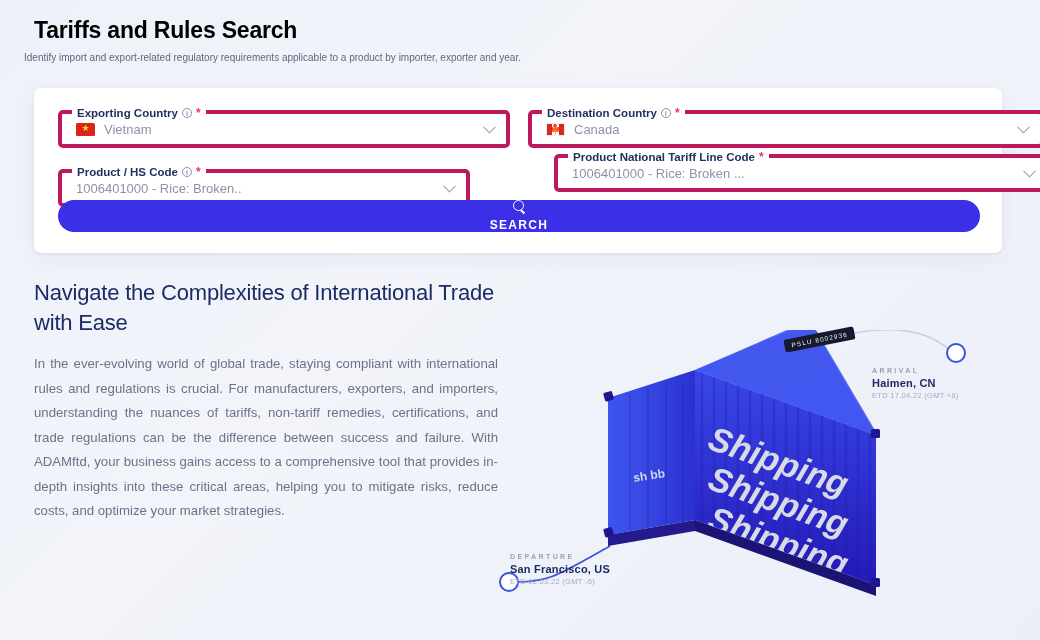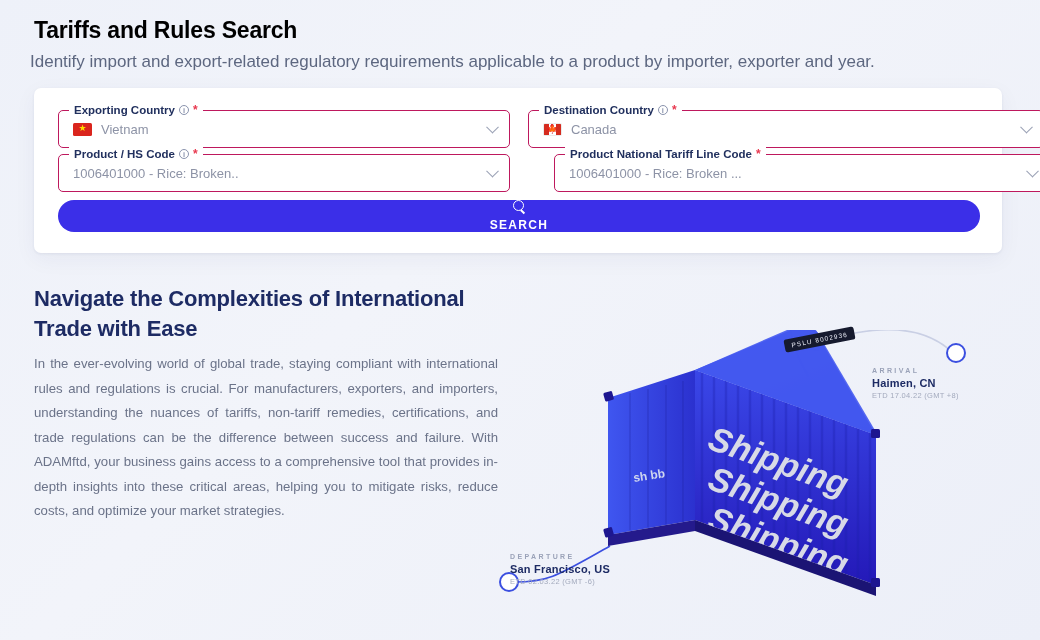--- a/index.html
+++ b/index.html
@@ -11,42 +11,42 @@
   }
   .page { position: relative; width: 1040px; height: 640px; }
 
   
   .page-title {
     position: absolute; left: 34px; top: 17px;
     font-size: 23px; font-weight: bold; color: #000000;
     letter-spacing: -0.2px;
   }
   .page-subtitle {
-    position: absolute; left: 30px; top: 52px;
-    font-size: 17px; color: #5d6780;
+    position: absolute; left: 24px; top: 52px;
+    font-size: 10px; color: #5d6780;
   }
 
   
   .search-card {
     position: absolute; left: 34px; top: 88px;
     width: 968px; height: 165px;
     background: #ffffff;
     border-radius: 7px;
     box-shadow: 0 1px 3px rgba(30,40,90,0.07), 0 6px 22px rgba(30,40,90,0.05);
   }
   .field {
     position: absolute;
     height: 38px;
-    border: 1px solid #be185d;
+    border: 4px solid #be185d;
     border-radius: 5px;
     background: #fff;
   }
   .field.f-export { left: 24px;  top: 22px; width: 452px; }
   .field.f-dest   { left: 494px; top: 22px; width: 516px; }
-  .field.f-hs     { left: 24px;  top: 66px; width: 452px; }
+  .field.f-hs     { left: 24px;  top: 81px; width: 412px; }
   .field.f-tariff { left: 476px; top: 66px; width: 496px; margin-left: 44px; }
 
   .field-legend {
     position: absolute; top: -8px; left: 10px;
     background: #fff; padding: 0 5px;
     font-size: 11.5px; font-weight: bold; color: #21305e;
     white-space: nowrap; display: flex; align-items: center; gap: 4px;
     line-height: 14px;
   }
   .info-icon {
@@ -101,22 +101,22 @@
     width: 9px; height: 9px; border: 1.6px solid #fff; border-radius: 50%;
   }
   .search-glyph::after {
     content: ""; position: absolute; left: 8px; top: 8.5px;
     width: 5px; height: 1.6px; background: #fff; transform: rotate(45deg);
     transform-origin: left center;
   }
 
   
   .feature-title {
-    position: absolute; left: 34px; top: 284px; width: 470px;
-    font-size: 22px; font-weight: bold; color: #1d2b64; line-height: 30px;
+    position: absolute; left: 34px; top: 278px; width: 470px;
+    font-size: 22px; font-weight: normal; color: #1d2b64; line-height: 30px;
     letter-spacing: -0.2px;
   }
   .feature-body {
     position: absolute; left: 34px; top: 352px; width: 464px;
     font-size: 13.2px; line-height: 24.5px; color: #6b7389;
     text-align: justify;
   }
 
   
   .illus { position: absolute; left: 490px; top: 330px; width: 550px; height: 305px; }

